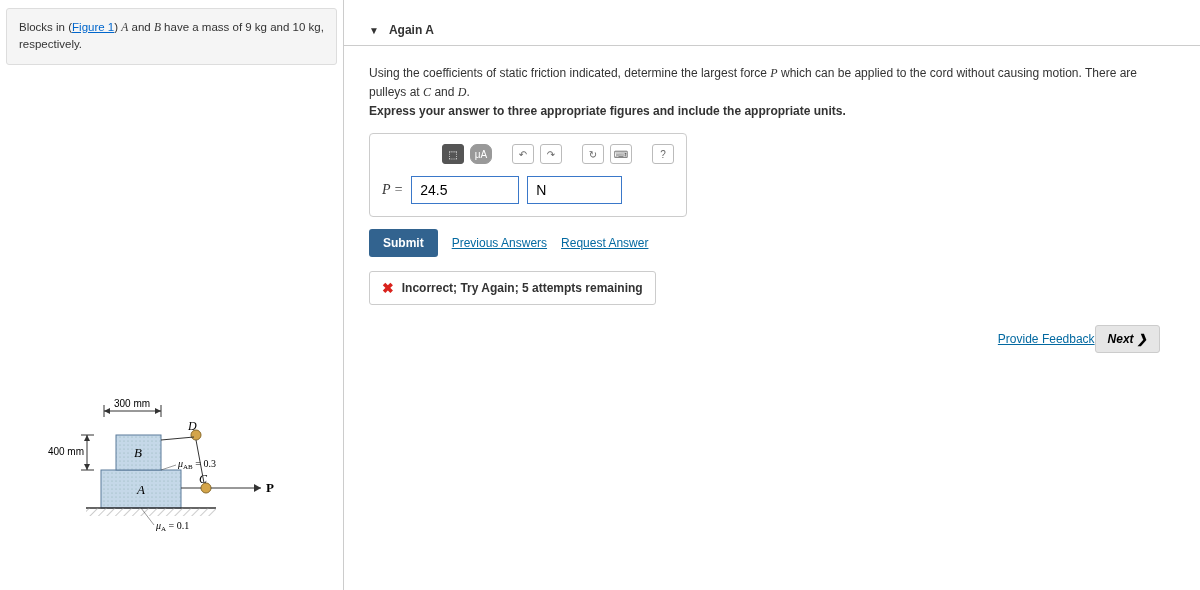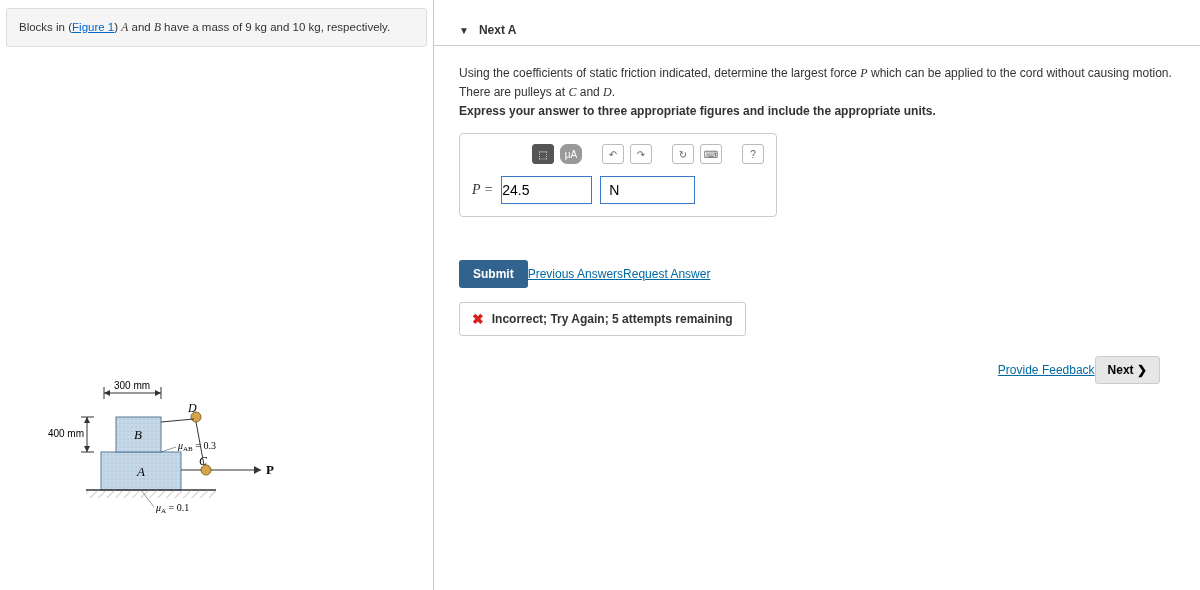--- a/index.html
+++ b/index.html
@@ -1,17 +1,17 @@
 <!DOCTYPE html>
 <html><head>
   <meta charset="utf-8">
   <style>
     * { box-sizing: border-box; margin: 0; padding: 0; }
     body { font-family: Arial, Helvetica, sans-serif; font-size: 12px; color: #333; background: #fff; width: 1200px; height: 590px; display: flex; }
-    .left-col { width: 434px; border-right: 1px solid #ccc; padding: 8px 0 0 0; }
+    .left-col { width: 344px; border-right: 1px solid #ccc; padding: 8px 0 0 0; }
     .right-col { flex: 1; padding: 15px 0 0 0; }
     .problem-box { background: #f5f5f5; border: 1px solid #ddd; border-radius: 3px; padding: 10px 12px; margin: 0 6px 15px 6px; font-size: 11.5px; line-height: 1.5; }
     .problem-box a { color: #0066cc; text-decoration: underline; }
     .mi { font-style: italic; font-family: 'Times New Roman', serif; }
     .figure-section { margin-top: 330px; padding: 0 6px; }
     .figure-header { display: flex; justify-content: space-between; align-items: center; border-bottom: 1px solid #ccc; padding: 6px 0; margin-bottom: 20px; }
     .figure-title { font-size: 14px; font-weight: bold; }
     .figure-nav { display: flex; align-items: center; gap: 6px; font-size: 11px; color: #555; }
     .nav-btn { width: 20px; height: 20px; border: 1px solid #ccc; border-radius: 50%; display: flex; align-items: center; justify-content: center; font-size: 10px; color: #aaa; cursor: pointer; background: #fff; }
     .figure-body { position: relative; height: 160px; margin-left: 60px; }
@@ -21,29 +21,29 @@
     .instr { font-size: 12px; line-height: 1.6; margin-bottom: 2px; }
     .instr-bold { font-weight: bold; font-size: 12px; margin-bottom: 15px; }
     .answer-zone { border: 1px solid #ccc; border-radius: 4px; display: inline-block; padding: 10px 12px 12px 12px; margin-bottom: 12px; }
     .toolbar { display: flex; align-items: center; gap: 6px; margin-bottom: 12px; margin-left: 60px; }
     .tool-btn { width: 22px; height: 20px; border: 1px solid #bbb; border-radius: 3px; display: flex; align-items: center; justify-content: center; font-size: 10px; background: #fff; cursor: pointer; color: #666; }
     .tool-btn.dark { background: #555; color: #fff; border-color: #555; }
     .tool-btn.eq { background: #999; color: #fff; border-color: #999; border-radius: 7px; }
     .tool-sep { width: 8px; }
     .input-row { display: flex; align-items: center; gap: 8px; font-size: 14px; }
     .var-eq { font-family: 'Times New Roman', serif; }
-    .val-input { border: 1px solid #3a78c9; height: 28px; width: 91px; padding: 0 0; font-size: 14px; }
+    .val-input { border: 1px solid #3a78c9; height: 28px; width: 108px; padding: 0 8px; font-size: 14px; }
     .unit-input { border: 1px solid #3a78c9; height: 28px; width: 95px; padding: 0 8px; font-size: 14px; }
-    .submit-row { display: flex; align-items: center; margin-bottom: 14px; margin-top: 31px; }
+    .submit-row { display: flex; align-items: center; gap: 14px; margin-bottom: 14px; }
     .submit-btn { background: #32638f; color: #fff; border: none; padding: 7px 14px; font-size: 12px; font-weight: bold; border-radius: 3px; cursor: pointer; }
     .link { color: #0369a1; text-decoration: underline; font-size: 12px; cursor: pointer; }
     .feedback-box { border: 1px solid #ccc; border-radius: 3px; padding: 8px 12px; display: inline-flex; align-items: center; gap: 8px; font-size: 12px; font-weight: bold; margin-bottom: 20px; }
     .feedback-box .x { color: #d9221c; font-size: 14px; }
     .bottom-row { display: flex; justify-content: flex-end; align-items: center; padding-right: 15px; }
-    .next-btn { background: #e6e6e6; border: 1px solid #ccc; padding: 6px 12px; font-size: 12px; font-weight: bold; cursor: pointer; border-radius: 3px; }
+    .next-btn { background: #e6e6e6; border: 1px solid #ccc; padding: 6px 12px; font-size: 12px; font-weight: bold; cursor: pointer; border-radius: 3px; font-style: italic; }
     svg { overflow: visible; }
   </style>
 </head>
 <body>
 
 <div class="left-col">
   <div class="problem-box">
     <span>Blocks in (</span><a href="#">Figure 1</a><span>) </span><span class="mi">A</span><span> and </span><span class="mi">B</span><span> have a mass of 9 kg and 10 kg, respectively.</span>
   </div>
 
@@ -102,21 +102,21 @@
         <line x1="75" y1="113" x2="88" y2="130" stroke="#333" stroke-width="0.5"></line>
         <text x="90" y="134" font-size="10" font-family="Times New Roman"><tspan font-style="italic">μ</tspan><tspan font-size="7" baseline-shift="-2">A</tspan> = 0.1</text>
       </svg>
     </div>
   </div>
 </div>
 
 <div class="right-col">
   <div class="part-header">
     <span class="caret-icon">▼</span>
-    <span>Next A</span>
+    <span>Again A</span>
   </div>
   <div class="part-body">
     <p class="instr">
       <span>Using the coefficients of static friction indicated, determine the largest force </span><span class="mi">P</span><span> which can be applied to the cord without causing motion. There are pulleys at </span><span class="mi">C</span><span> and </span><span class="mi">D</span><span>.</span>
     </p>
     <p class="instr-bold">Express your answer to three appropriate figures and include the appropriate units.</p>
 
     <div class="answer-zone">
       <div class="toolbar">
         <span class="tool-btn dark">⬚</span>

